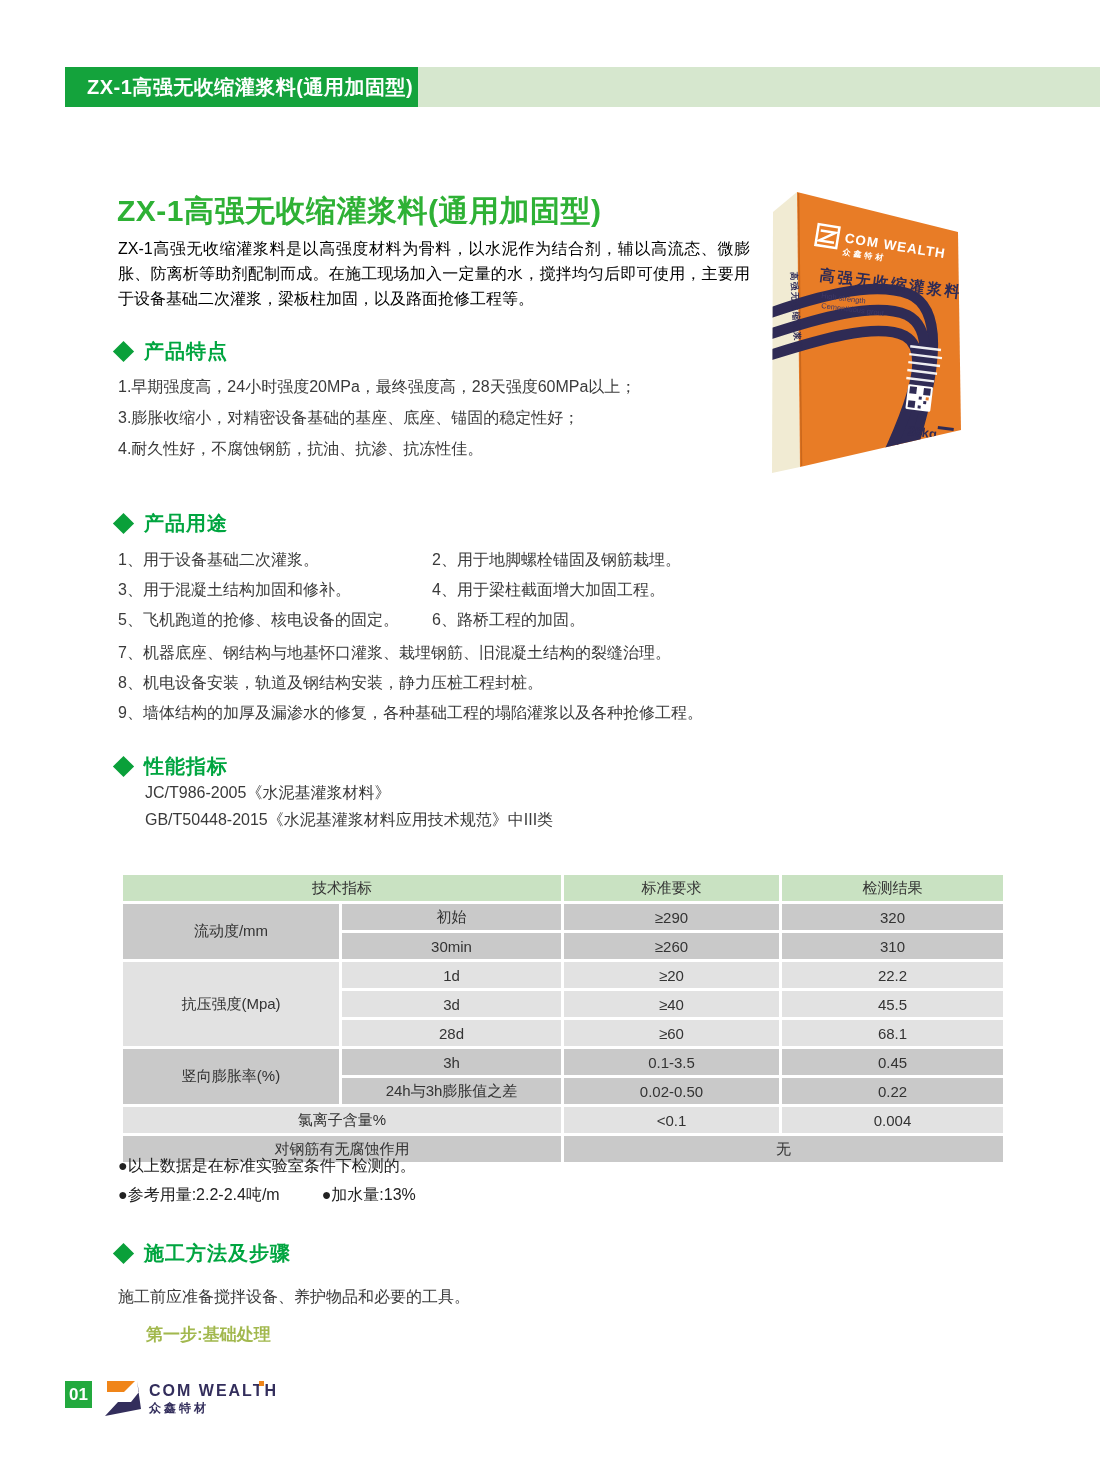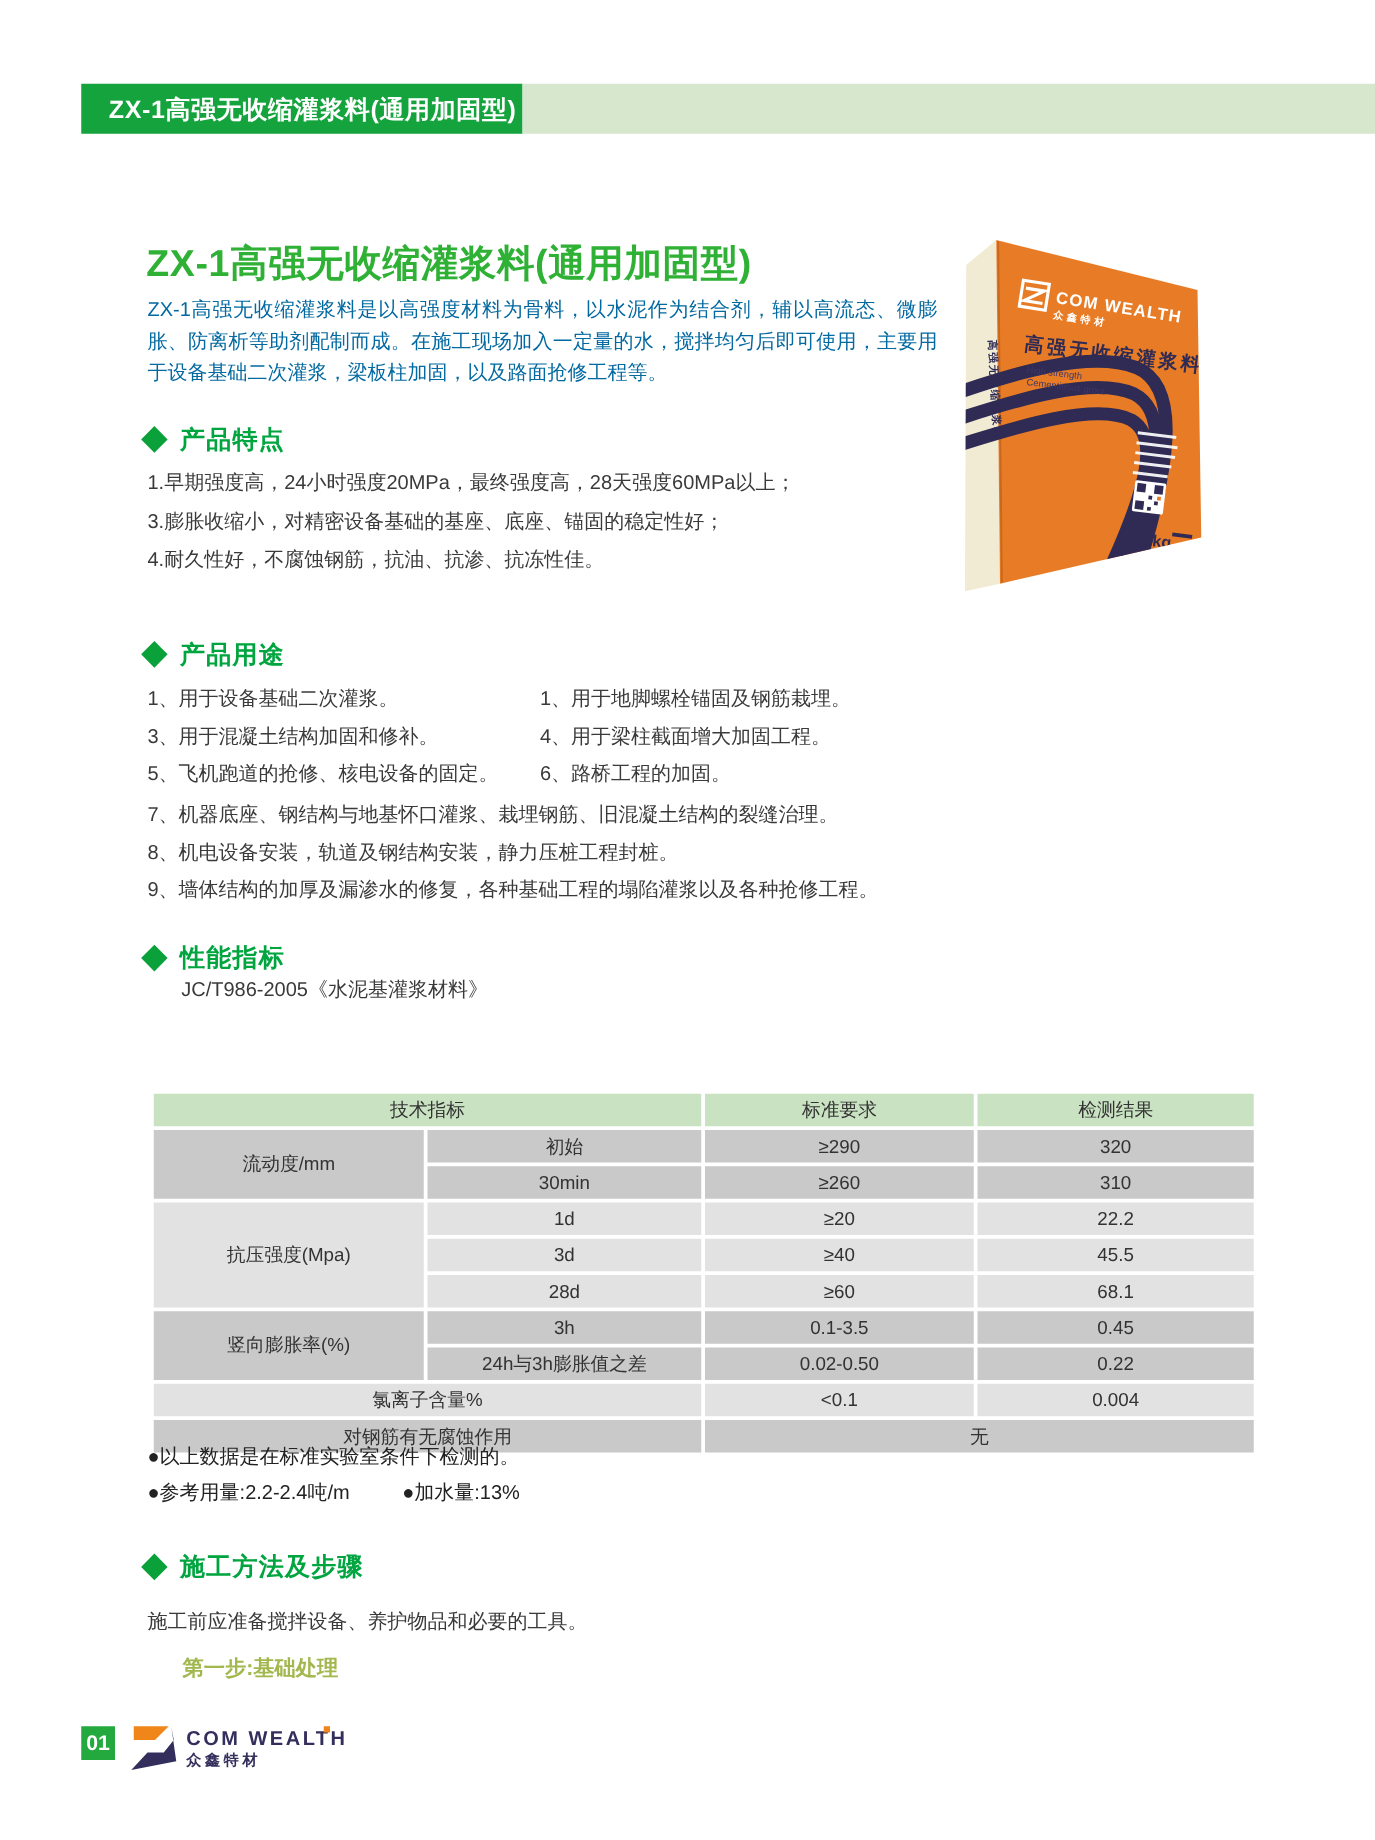--- a/index.html
+++ b/index.html
@@ -10,21 +10,21 @@
   
   .header-bar { position:absolute; top:67px; left:65px; right:0; height:40px; display:flex; }
   .header-bar .dark {
     width:353px; background:#14a33c; color:#fff; font-weight:bold; font-size:20px;
     display:flex; align-items:center; padding-left:22px; box-sizing:border-box; letter-spacing:.5px;
   }
   .header-bar .light { flex:1; background:#d6e7ce; }
 
   
   .doc-title { position:absolute; left:117px; top:191px; font-size:30px; font-weight:bold; color:#2eb135; letter-spacing:.5px; }
-  .intro { position:absolute; left:118px; top:236px; width:632px; font-size:16px; line-height:25px; color:#0369a1; text-align:justify; }
+  .intro { position:absolute; left:118px; top:236px; width:632px; font-size:16px; line-height:25px; color:#000000; text-align:justify; }
 
   
   .section-head { position:absolute; left:116px; display:flex; align-items:center; gap:13px; }
   .diamond { width:15px; height:15px; background:#0aa03a; transform:rotate(45deg); flex:0 0 auto; }
   .section-title { font-size:20px; font-weight:bold; color:#00a540; letter-spacing:1px; }
 
   
   .features { position:absolute; left:118px; top:371px; font-size:16px; color:#3a3a3a; }
   .features div { line-height:31px; }
   .uses-grid { position:absolute; left:118px; top:549px; width:680px; display:grid;
@@ -140,38 +140,39 @@
     <div>3.膨胀收缩小，对精密设备基础的基座、底座、锚固的稳定性好；</div>
     <div>4.耐久性好，不腐蚀钢筋，抗油、抗渗、抗冻性佳。</div>
   </div>
 
   <div class="section-head" style="top:510px;">
     <div class="diamond"></div>
     <div class="section-title">产品用途</div>
   </div>
   <div class="uses-grid">
     <div>1、用于设备基础二次灌浆。</div>
-    <div>1、用于地脚螺栓锚固及钢筋栽埋。</div>
+    <div>2、用于地脚螺栓锚固及钢筋栽埋。</div>
     <div>3、用于混凝土结构加固和修补。</div>
     <div>4、用于梁柱截面增大加固工程。</div>
     <div>5、飞机跑道的抢修、核电设备的固定。</div>
     <div>6、路桥工程的加固。</div>
   </div>
   <div class="uses-full">
     <div>7、机器底座、钢结构与地基怀口灌浆、栽埋钢筋、旧混凝土结构的裂缝治理。</div>
     <div>8、机电设备安装，轨道及钢结构安装，静力压桩工程封桩。</div>
     <div>9、墙体结构的加厚及漏渗水的修复，各种基础工程的塌陷灌浆以及各种抢修工程。</div>
   </div>
 
   <div class="section-head" style="top:753px;">
     <div class="diamond"></div>
     <div class="section-title">性能指标</div>
   </div>
   <div class="standards">
     <div>JC/T986-2005《水泥基灌浆材料》</div>
+    <div>GB/T50448-2015《水泥基灌浆材料应用技术规范》中III类</div>
   </div>
 
   <table class="perf-table">
     <colgroup>
         <col style="width:216px">
         <col style="width:219px">
         <col style="width:215px">
         <col style="width:221px">
       </colgroup>
     <tbody>

